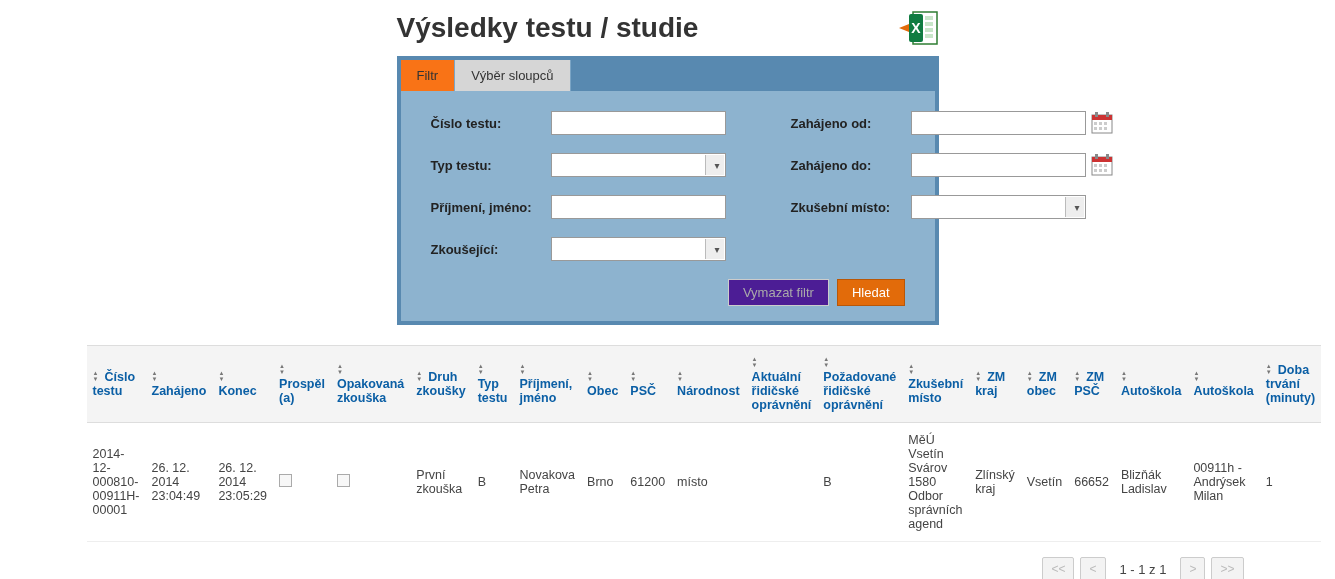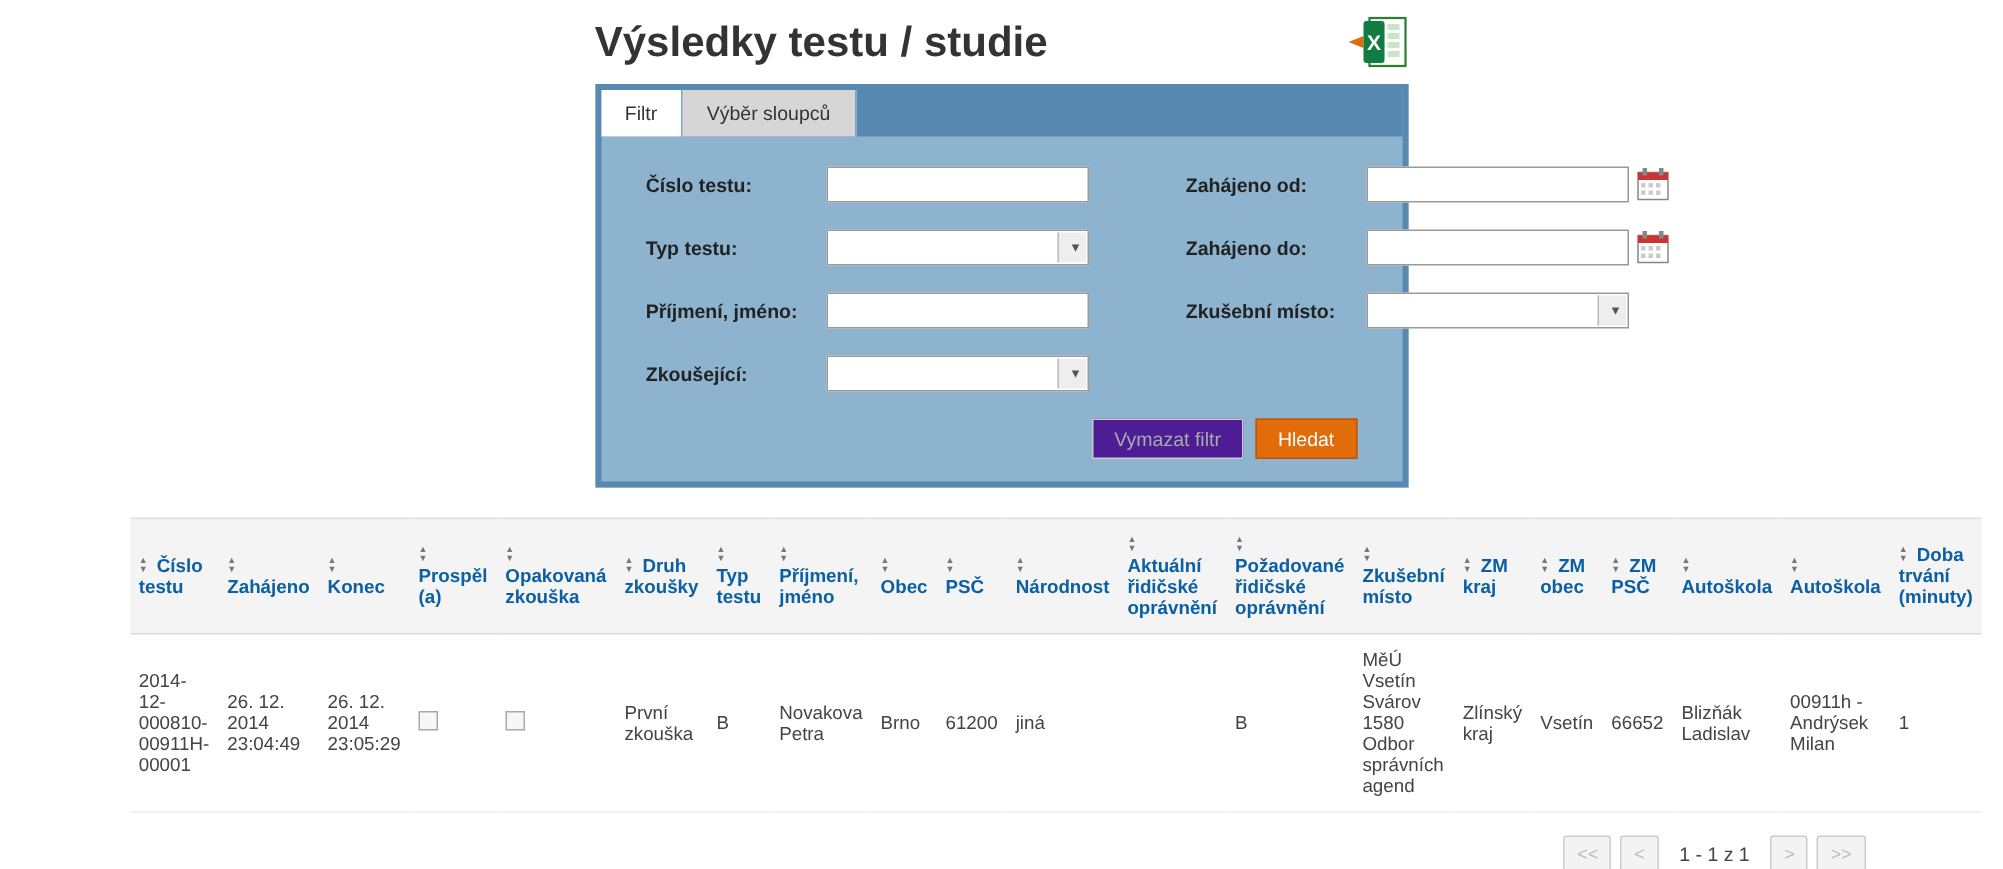--- a/index.html
+++ b/index.html
@@ -39,21 +39,21 @@
     gap: 0;
   }
   .tab {
     padding: 8px 16px;
     font-size: 13px;
     color: #333;
     cursor: pointer;
     border-right: 1px solid #7ba5c5;
   }
   .tab.active {
-    background: #ffffff;
+    background: #f97316;
   }
   .tab.inactive {
     background: #d6d6d6;
   }
   .filter-body {
     padding: 20px 30px 15px 30px;
   }
   .filter-grid {
     display: grid;
     grid-template-columns: 120px 180px 60px 120px 180px 30px;
@@ -337,21 +337,21 @@
             <td>2014-12-000810-00911H-00001</td>
             <td>26. 12. 2014 23:04:49</td>
             <td>26. 12. 2014 23:05:29</td>
             <td><span class="chk"></span></td>
             <td><span class="chk"></span></td>
             <td>První zkouška</td>
             <td>B</td>
             <td>Novakova Petra</td>
             <td>Brno</td>
             <td>61200</td>
-            <td>jiná</td>
+            <td>místo</td>
             <td></td>
             <td>B</td>
             <td>MěÚ Vsetín Svárov 1580 Odbor správních agend</td>
             <td>Zlínský kraj</td>
             <td>Vsetín</td>
             <td>66652</td>
             <td>Blizňák Ladislav</td>
             <td>00911h - Andrýsek Milan</td>
             <td>1</td>
           </tr>

